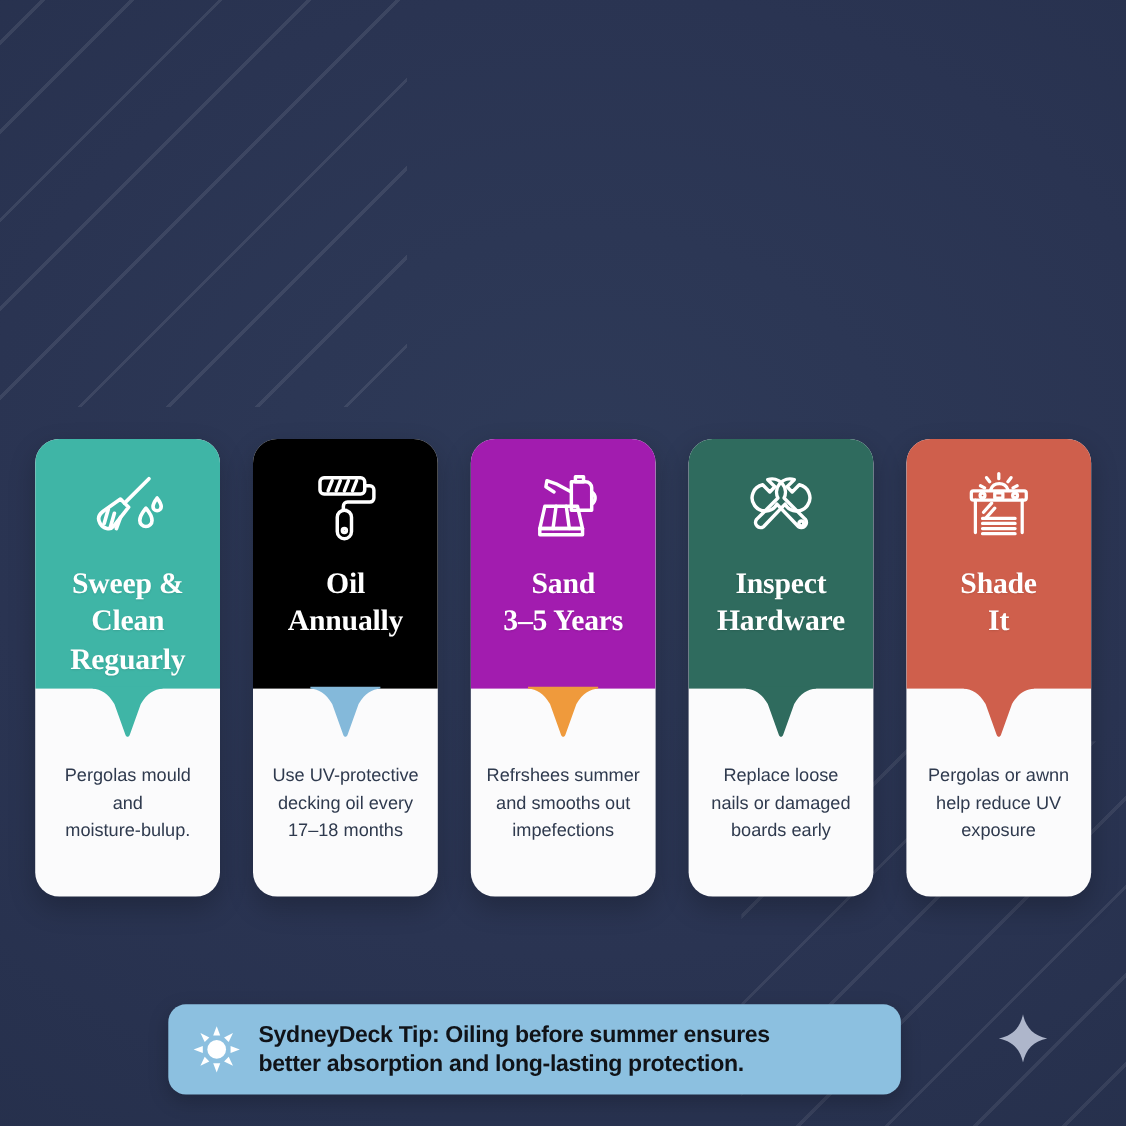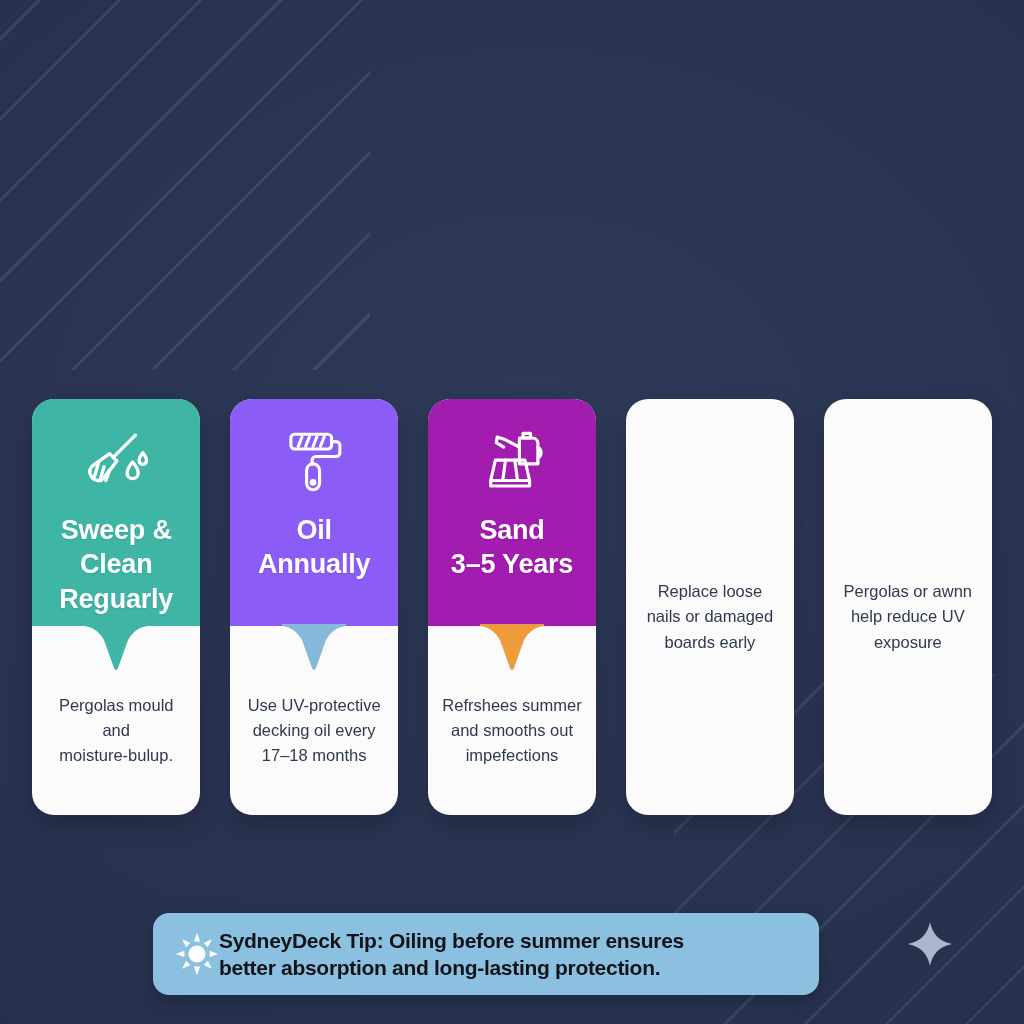--- a/index.html
+++ b/index.html
@@ -87,20 +87,21 @@
   }
 
   .card-head {
     position: relative;
     height: 227px;
     flex: 0 0 227px;
     display: flex;
     flex-direction: column;
     align-items: center;
     padding-top: 26px;
+    font-family: Liberation Serif, serif;
   }
 
   .card-icon {
     width: 74px;
     height: 74px;
     display: flex;
     align-items: center;
     justify-content: center;
     margin-bottom: 14px;
   }
@@ -149,20 +150,21 @@
   #tip-banner {
     position: absolute;
     left: 153px;
     top: 913px;
     width: 666px;
     height: 82px;
     background: #8CC0E0;
     border-radius: 16px;
     display: flex;
     align-items: center;
+    gap: 16px;
     padding: 0 26px 0 22px;
     box-shadow: 0 6px 18px rgba(0,0,0,0.22);
   }
 
   #tip-icon {
     flex: 0 0 auto;
     width: 44px;
     height: 44px;
   }
   #tip-icon svg { display: block; width: 100%; height: 100%; }
@@ -209,21 +211,21 @@
         <path d="M0 0 H64 V2 C56 3 50 6 44 16 L34 44 C33 46.5 31 46.5 30 44 L20 16 C14 6 8 3 0 2 Z" fill="#3FB5A6"></path>
       </svg>
     </div>
     <div class="card-body">
       <div class="card-desc">Pergolas mould and
 moisture-bulup.</div>
     </div>
   </div>
 
   <div class="card">
-    <div class="card-head" style="background:#8b5cf6">
+    <div class="card-head" style="background:#000000">
       <div class="card-icon">
         <svg viewBox="0 0 80 80" fill="none" stroke="#FFFFFF" stroke-width="3.4" stroke-linecap="round" stroke-linejoin="round" aria-hidden="true">
           <rect x="15" y="10" width="44" height="16" rx="4"></rect>
           <path d="M23 23 L27 13 M31 23 L35 13 M39 23 L43 13 M47 23 L51 13"></path>
           <path d="M59 18 h5 a4 4 0 0 1 4 4 v8 a4 4 0 0 1 -4 4 h-22 a4 4 0 0 0 -4 4 v4"></path>
           <rect x="32" y="42" width="14" height="28" rx="7"></rect>
           <circle cx="39" cy="62" r="2"></circle>
         </svg>
       </div>
       <div class="card-title">Oil
@@ -259,28 +261,62 @@
       </svg>
     </div>
     <div class="card-body">
       <div class="card-desc">Refrshees summer
 and smooths out
 impefections</div>
     </div>
   </div>
 
   <div class="card">
+    <div class="card-head" style="background:#2F6B5E">
+      <div class="card-icon">
+        <svg viewBox="0 0 80 80" fill="none" stroke="#FFFFFF" stroke-width="3.4" stroke-linecap="round" stroke-linejoin="round" aria-hidden="true">
+          <path d="M27 12 l7 7 l-5 5 l-7 -7 a13 13 0 1 0 14 19 L57 58 a5 5 0 0 0 7 -7 L43 30 a13 13 0 0 0 -16 -18 Z"></path>
+          <path d="M53 12 l-7 7 l5 5 l7 -7 a13 13 0 1 1 -14 19 L23 58 a5 5 0 0 1 -7 -7 L37 30 a13 13 0 0 1 16 -18 Z"></path>
+          <circle cx="60" cy="55" r="2.4"></circle>
+        </svg>
+      </div>
+      <div class="card-title">Inspect
+Hardware</div>
+      <svg class="notch" viewBox="0 0 64 48" preserveAspectRatio="none" aria-hidden="true">
+        <path d="M0 0 H64 V2 C56 3 50 6 44 16 L34 44 C33 46.5 31 46.5 30 44 L20 16 C14 6 8 3 0 2 Z" fill="#2F6B5E"></path>
+      </svg>
+    </div>
     <div class="card-body">
       <div class="card-desc">Replace loose
 nails or damaged
 boards early</div>
     </div>
   </div>
 
   <div class="card">
+    <div class="card-head" style="background:#CF5F4C">
+      <div class="card-icon">
+        <svg viewBox="0 0 80 80" fill="none" stroke="#FFFFFF" stroke-width="3.2" stroke-linecap="round" stroke-linejoin="round" aria-hidden="true">
+          <path d="M32 22 a9 9 0 0 1 17 0"></path>
+          <path d="M40 6 v5 M28 10 l3 4 M52 10 l-3 4 M22 18 l4 2 M58 18 l-4 2"></path>
+          <rect x="13" y="23" width="54" height="9" rx="2"></rect>
+          <circle cx="24" cy="27.5" r="2.4"></circle>
+          <circle cx="56" cy="27.5" r="2.4"></circle>
+          <path d="M36 25 h8 v5 h-8 Z"></path>
+          <path d="M17 32 v32 M63 32 v32"></path>
+          <path d="M25 44 l8 -9 M27 50 l9 -10"></path>
+          <path d="M24 50 h32 M24 55 h32 M24 60 h32 M24 65 h32"></path>
+        </svg>
+      </div>
+      <div class="card-title">Shade
+It</div>
+      <svg class="notch" viewBox="0 0 64 48" preserveAspectRatio="none" aria-hidden="true">
+        <path d="M0 0 H64 V2 C56 3 50 6 44 16 L34 44 C33 46.5 31 46.5 30 44 L20 16 C14 6 8 3 0 2 Z" fill="#CF5F4C"></path>
+      </svg>
+    </div>
     <div class="card-body">
       <div class="card-desc">Pergolas or awnn
 help reduce UV
 exposure</div>
     </div>
   </div>
 
 </div>
 
 <div id="tip-banner">

